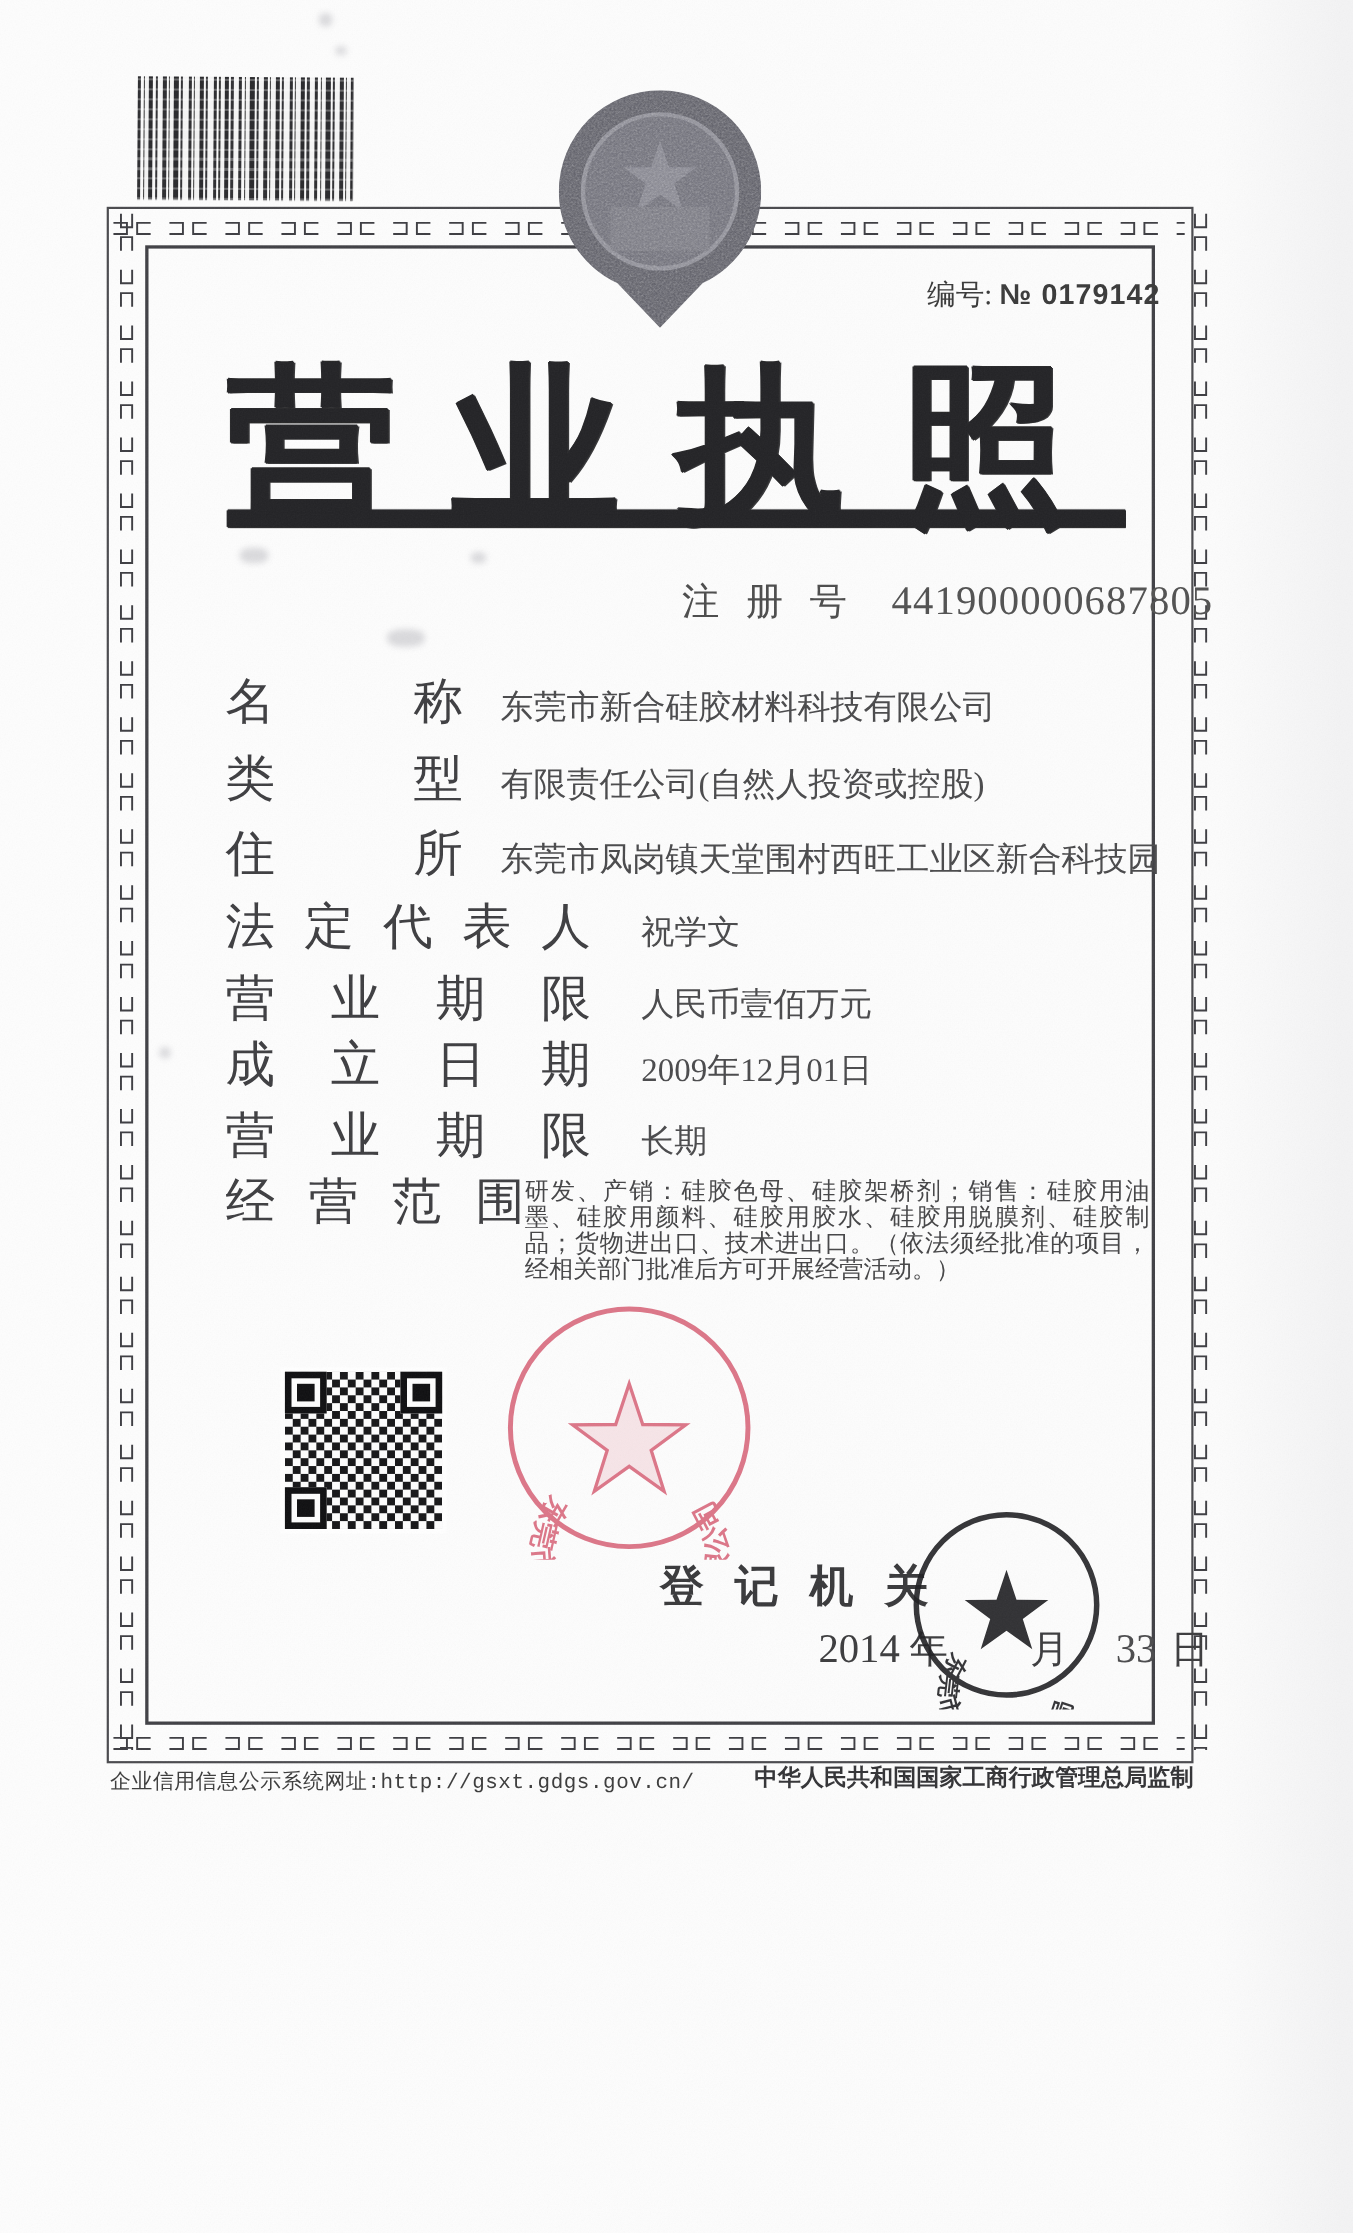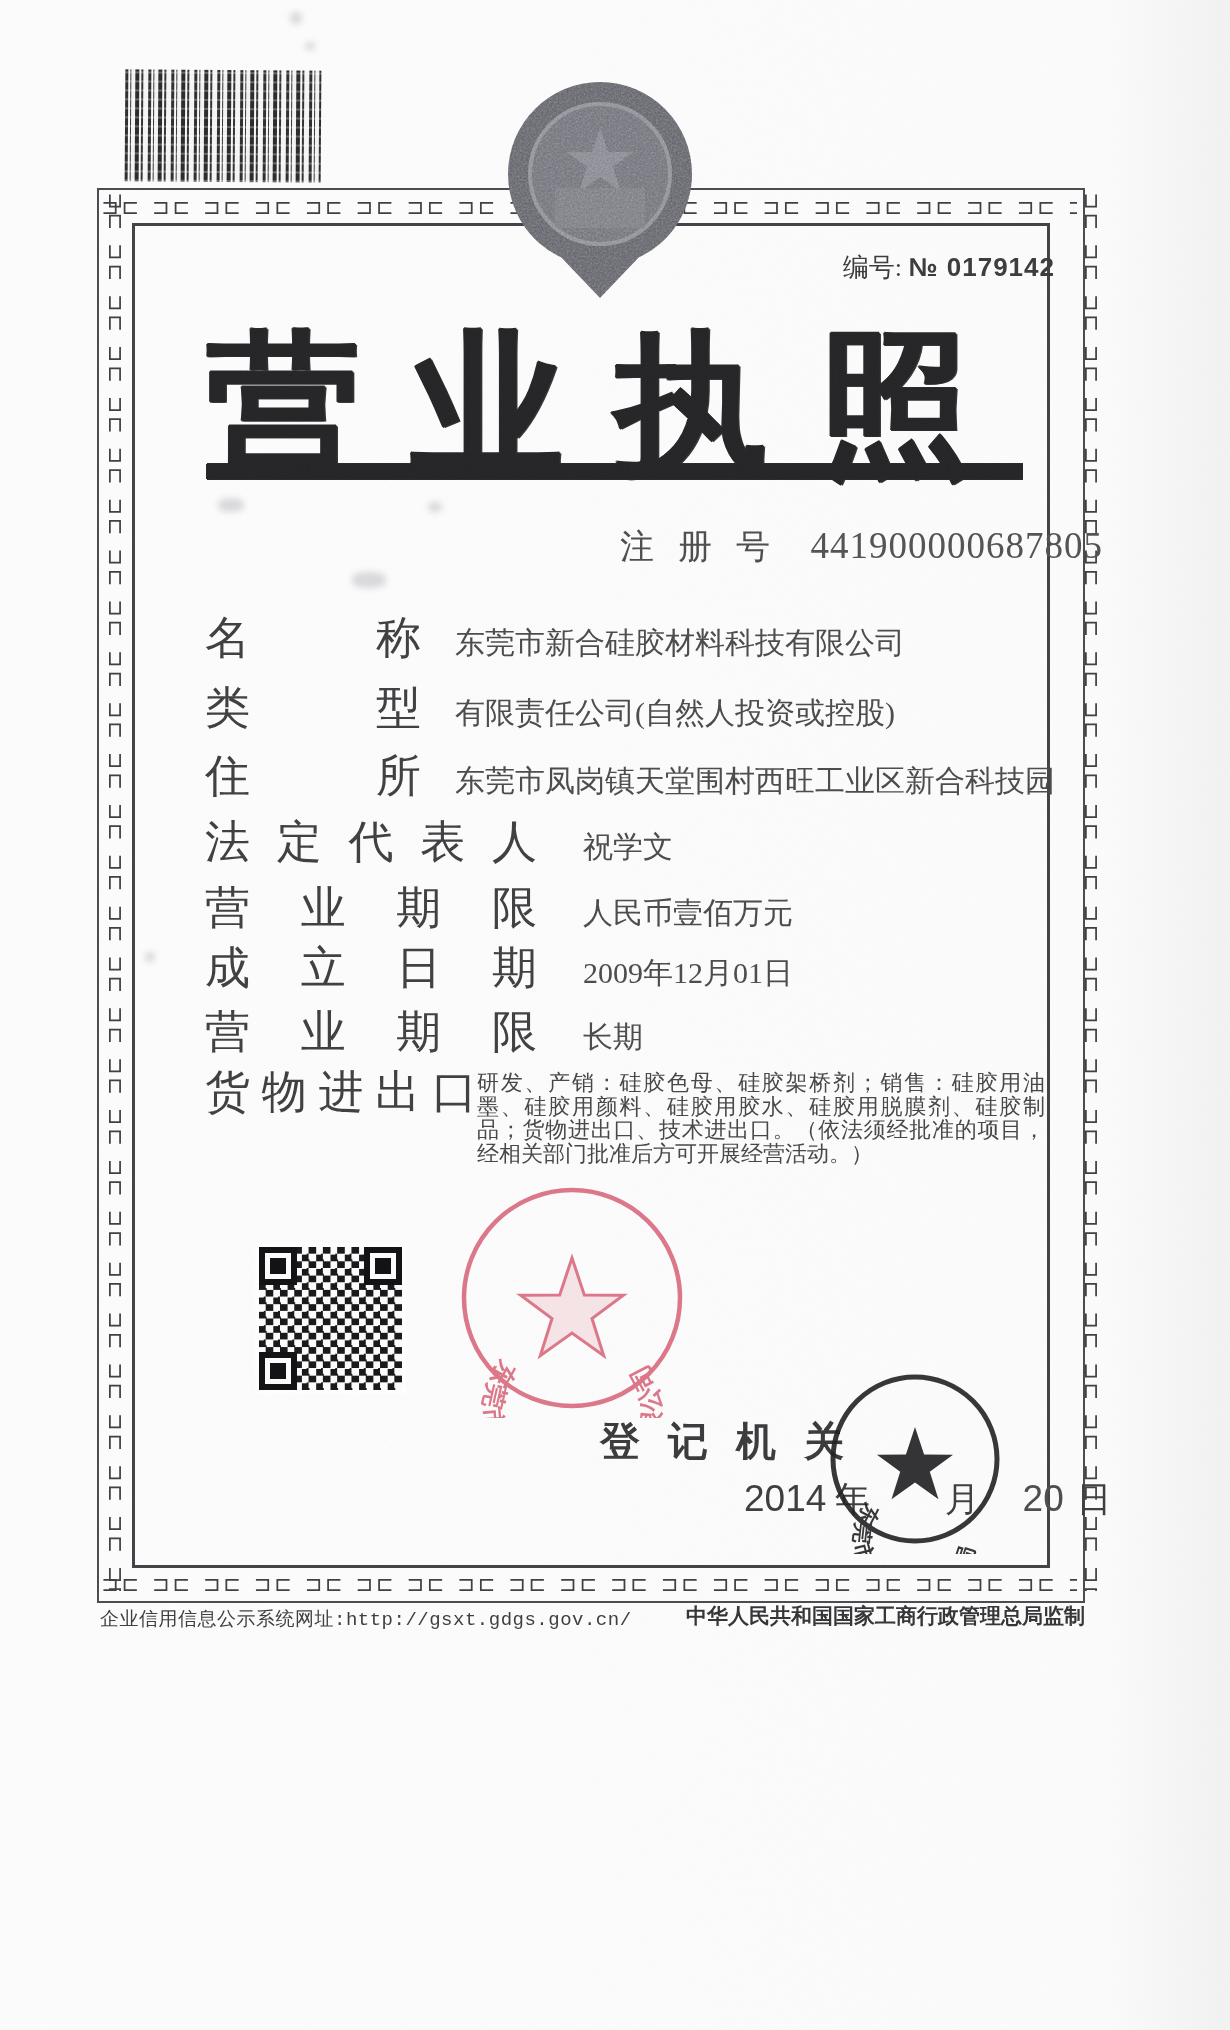--- a/index.html
+++ b/index.html
@@ -68,21 +68,21 @@
   .finder{position:absolute;width:26px;height:26px;border:6px solid #141416;background:#f7f7f7;}
   .finder::after{content:"";position:absolute;left:5px;top:5px;width:16px;height:16px;background:#141416;}
   .f-tl{left:0;top:0;} .f-tr{right:0;top:0;} .f-bl{left:0;bottom:0;}
 
   
   .stamp-red{left:452px;top:1178px;z-index:7;opacity:.82;}
   .stamp-black{left:820px;top:1364px;z-index:7;opacity:.9;}
 
   .registry{left:600px;top:1414px;font-size:40px;font-weight:600;letter-spacing:28px;color:#39393b;z-index:6;}
   .dateline{left:744px;top:1476px;font-size:35px;color:#3c3c3e;white-space:nowrap;z-index:6;}
-  .dateline .dy{font-family:Liberation Sans, sans-serif;font-size:37px;}
+  .dateline .dy{font-family:Liberation Serif, serif;font-size:37px;}
   .dateline .m{margin-left:66px;} .dateline .d{margin-left:34px;color:#4b4b4d;} .dateline .dd{margin-left:4px;}
 
   
   .footer-left{left:100px;top:1606px;font-size:19px;color:#3c3c3c;
                font-family:"Liberation Mono","DejaVu Sans Mono",monospace;letter-spacing:.5px;}
   .footer-right{left:685px;top:1602px;width:400px;text-align:right;font-size:21px;font-weight:600;color:#333336;}
 
   
   .ghost{position:absolute;background:#9a9aa2;border-radius:40%;filter:blur(3px);opacity:.35;}
   .noise-overlay{position:absolute;inset:0;z-index:20;pointer-events:none;opacity:.05;}
@@ -149,21 +149,21 @@
 <div class="frow" style="top:878px">
   <span class="lbl w45">营业期限</span><span class="val gap-b">人民币壹佰万元</span>
 </div>
 <div class="frow" style="top:938px">
   <span class="lbl w45">成立日期</span><span class="val gap-b">2009年12月01日</span>
 </div>
 <div class="frow" style="top:1002px">
   <span class="lbl w45">营业期限</span><span class="val gap-b">长期</span>
 </div>
 <div class="frow" style="top:1062px">
-  <span class="lbl w4n">货物进出口</span><span class="val val-scope">研发、产销：硅胶色母、硅胶架桥剂；销售：硅胶用油墨、硅胶用颜料、硅胶用胶水、硅胶用脱膜剂、硅胶制品；货物进出口、技术进出口。（依法须经批准的项目，经相关部门批准后方可开展经营活动。）</span>
+  <span class="lbl w4n">经营范围</span><span class="val val-scope">研发、产销：硅胶色母、硅胶架桥剂；销售：硅胶用油墨、硅胶用颜料、硅胶用胶水、硅胶用脱膜剂、硅胶制品；货物进出口、技术进出口。（依法须经批准的项目，经相关部门批准后方可开展经营活动。）</span>
 </div>
 
 <div class="abs qr">
   <div class="finder f-tl"></div>
   <div class="finder f-tr"></div>
   <div class="finder f-bl"></div>
 </div>
 
 <svg class="abs stamp-red" width="240" height="240" viewBox="-120 -120 240 240">
   <defs>
@@ -190,21 +190,21 @@
   </g>
   <text font-size="21" fill="#1f1f22" font-weight="bold" letter-spacing="1">
     <textPath href="#blkArc" startOffset="2">东莞市工商行政管理局</textPath>
   </text>
 </svg>
 
 <div class="abs dateline">
   <span class="dy">2014</span>
   <span>年</span>
   <span class="m">月</span>
-  <span class="d dy">20</span>
+  <span class="d dy">33</span>
   <span class="dd">日</span>
 </div>
 
 <div class="abs footer-left">企业信用信息公示系统网址:http://gsxt.gdgs.gov.cn/</div>
 <div class="abs footer-right">中华人民共和国国家工商行政管理总局监制</div>
 
 <div class="ghost" style="left:218px;top:498px;width:26px;height:14px;"></div>
 <div class="ghost" style="left:352px;top:572px;width:34px;height:16px;"></div>
 <div class="ghost" style="left:428px;top:502px;width:14px;height:10px;"></div>
 <div class="ghost" style="left:145px;top:952px;width:10px;height:10px;"></div>

